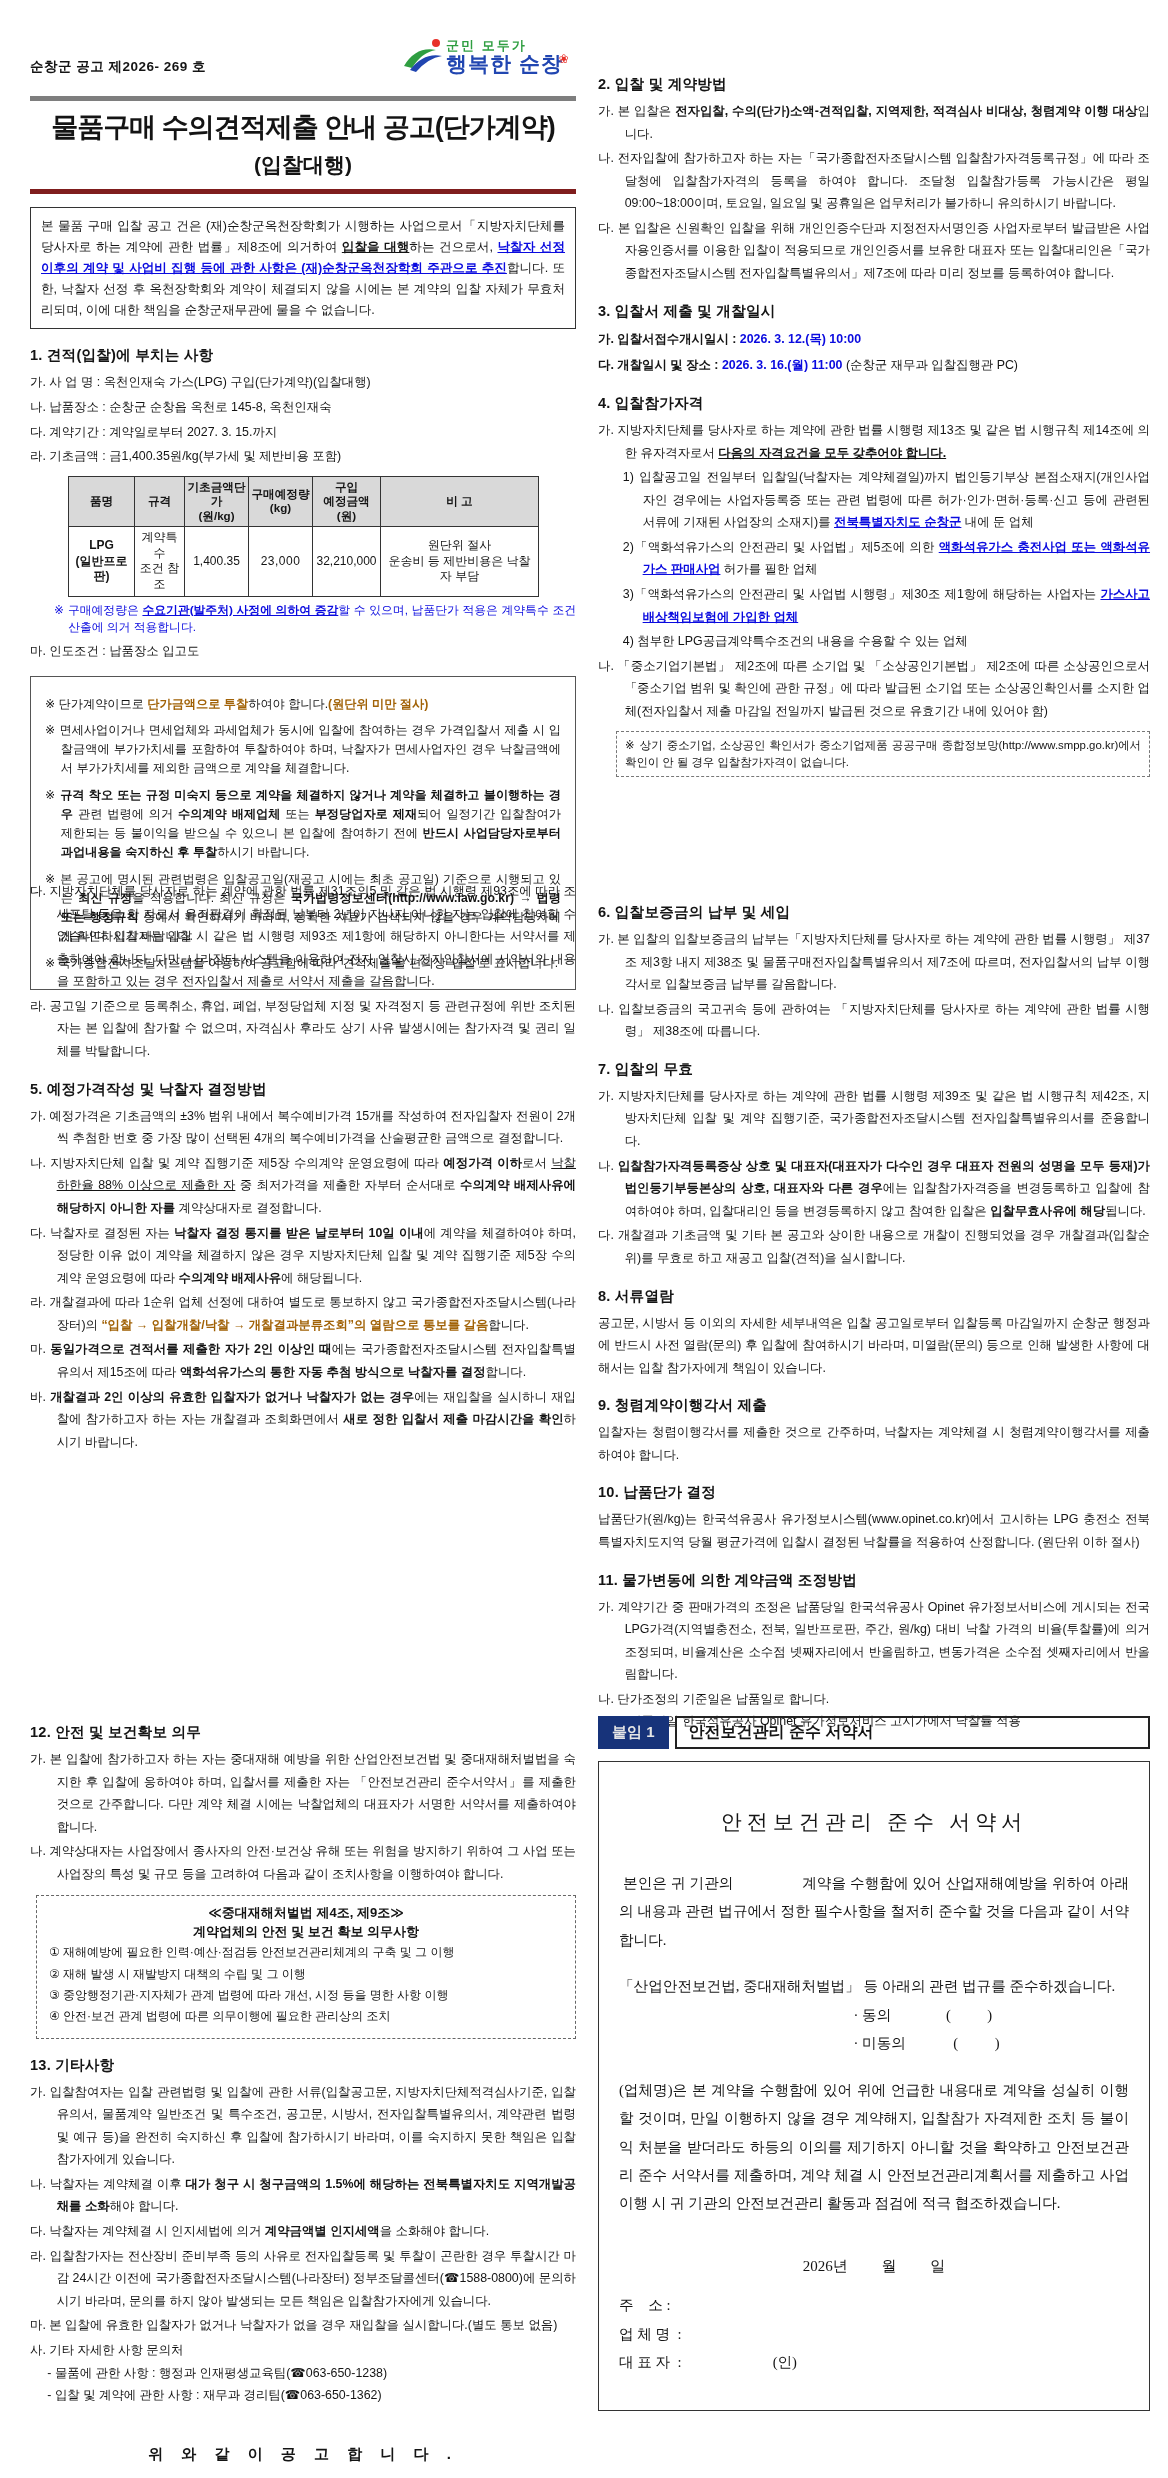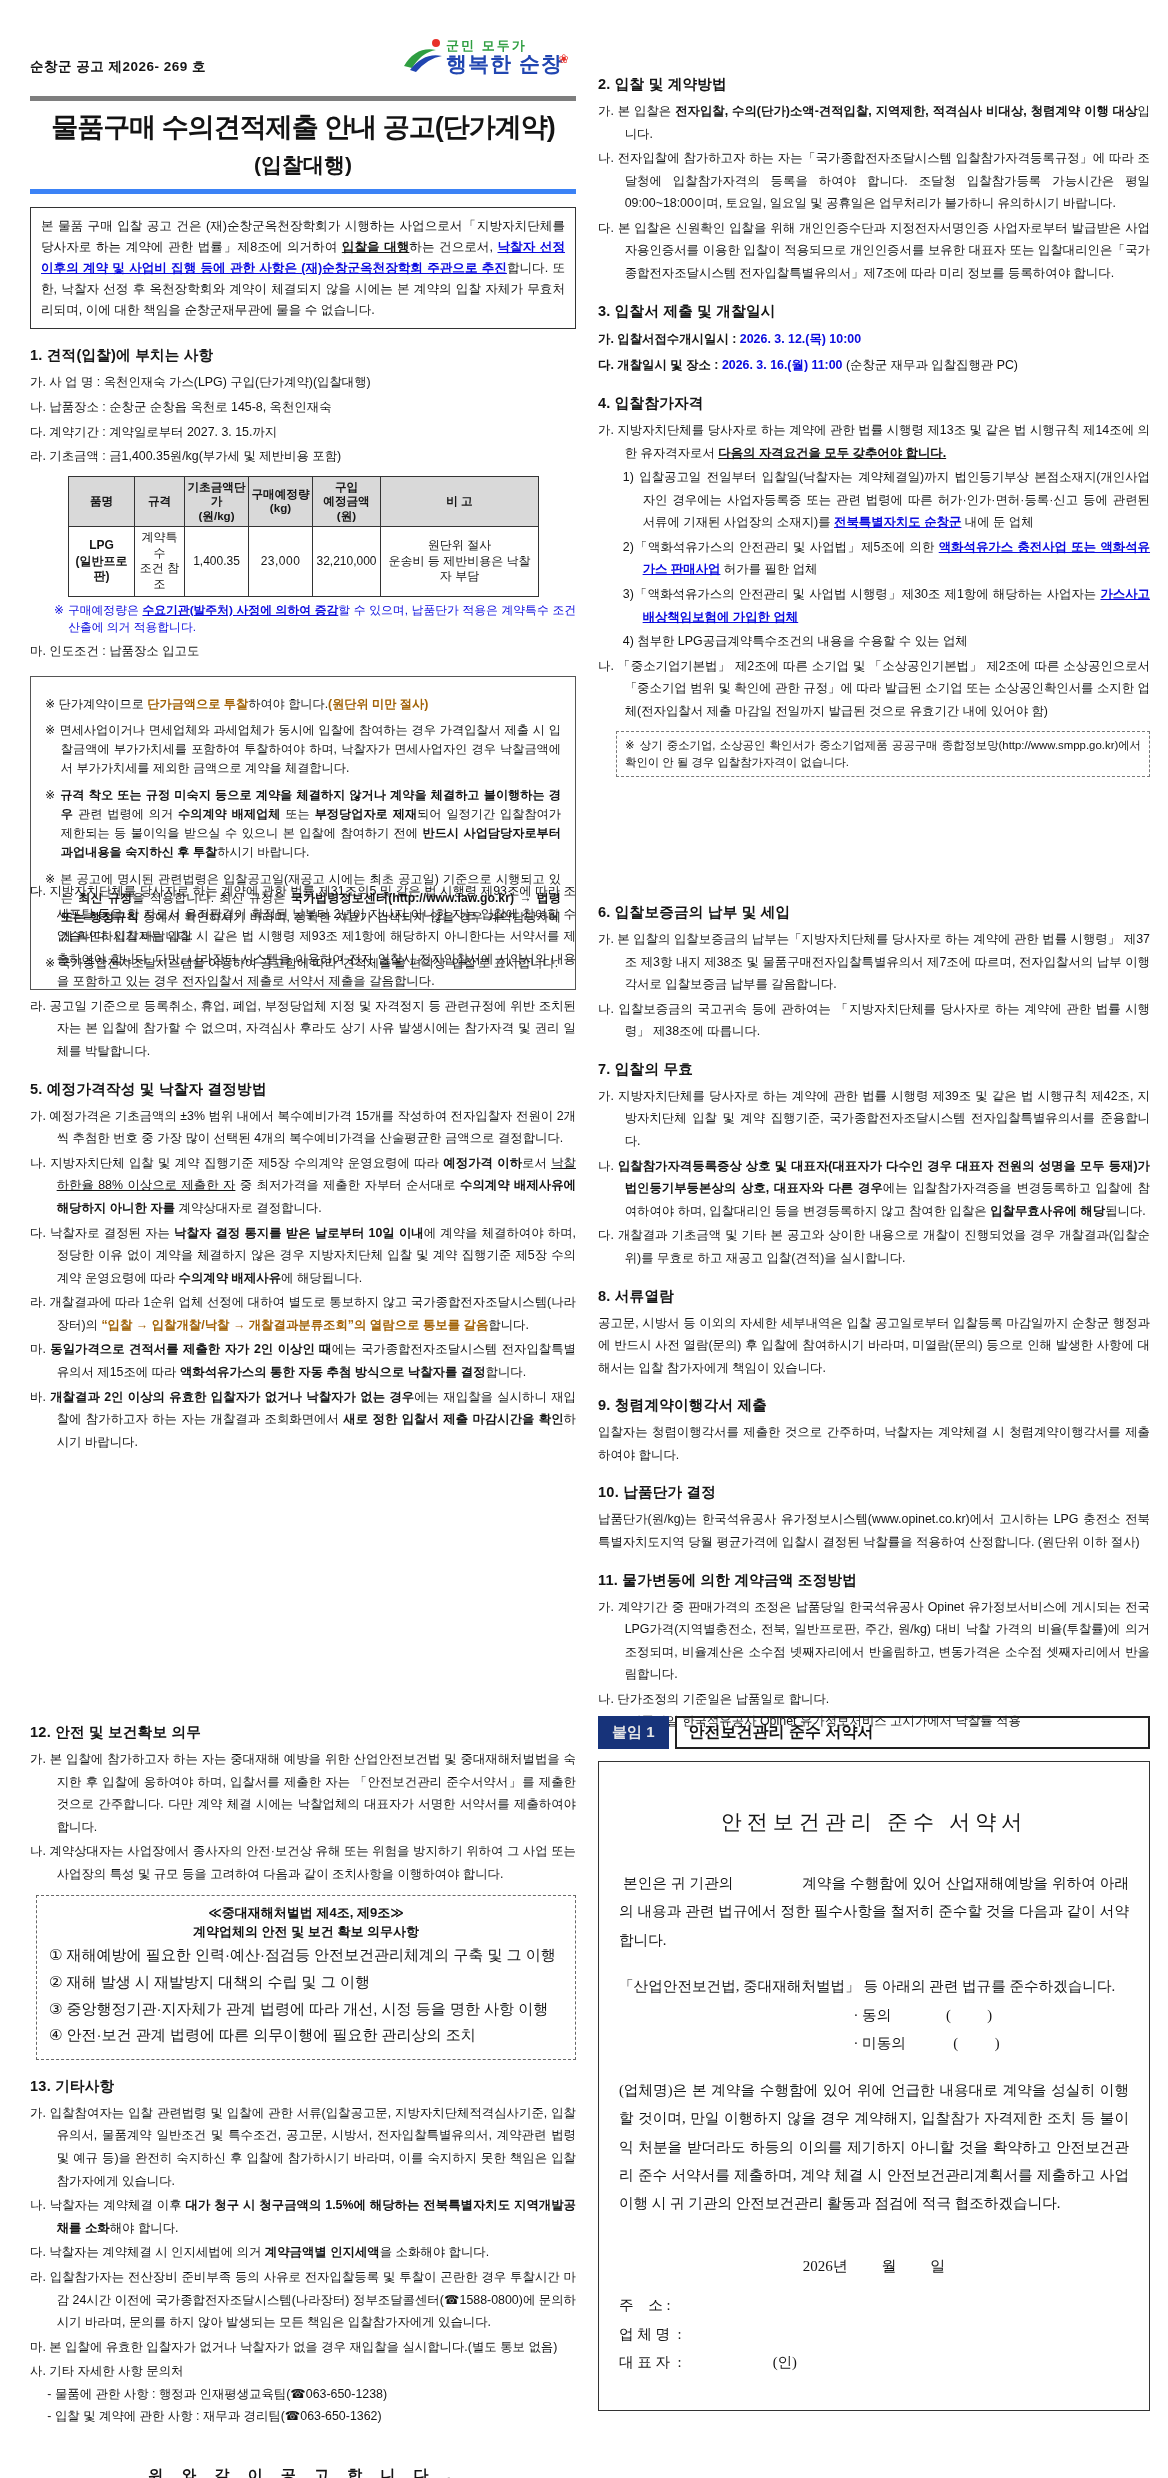--- a/index.html
+++ b/index.html
@@ -16,21 +16,21 @@
   .b{font-weight:bold}.u{text-decoration:underline}
   .blue{color:#0a0adf}.red{color:#a16207}
   .pre{white-space:pre-line}.prewrap{white-space:pre-wrap}
   .hdr-row{position:relative;height:52px;}
   .notice-no{font-size:13.5px;font-weight:bold;letter-spacing:.5px;padding-top:18px;}
   .logo{position:absolute;right:2px;top:-4px;display:flex;align-items:center;gap:0;}
   .logo-txt{line-height:1.05;text-align:left;}
   .logo-l1{color:#2f9e41;font-size:13px;font-weight:bold;letter-spacing:2px;}
   .logo-l2{color:#2146b1;font-size:21px;font-weight:bold;letter-spacing:1px;position:relative;}
   .logo-l2 .flower{color:#e8312a;font-size:12px;position:relative;top:-8px;left:-4px;}
-  .banner{border-top:5px solid #7e7e7e;border-bottom:5px solid #3b82f6;
+  .banner{border-top:5px solid #7e7e7e;border-bottom:5px solid #7f1d1d;
           padding:8px 0 10px;text-align:center;margin-top:4px;}
   .banner .t1{font-size:27px;font-weight:bold;letter-spacing:-1px;}
   .banner .t2{font-size:21px;font-weight:bold;margin-top:6px;}
   .intro-box{border:1.6px solid #333;padding:8px 10px;margin-top:13px;
              line-height:1.66;text-align:justify;font-size:12.6px;}
   .sec{font-weight:bold;font-size:14.6px;margin:17px 0 6px;letter-spacing:.2px;}
   .li{padding-left:2.15em;text-indent:-2.15em;text-align:justify;line-height:1.82;margin-top:2px;}
   .li2{margin-left:2.0em;padding-left:1.6em;text-indent:-1.6em;text-align:justify;line-height:1.82;margin-top:2px;}
   .dash-li{margin-left:1.4em;padding-left:1.1em;text-indent:-1.1em;line-height:1.82;}
   table.price{border-collapse:collapse;margin:8px 0 4px 38px;width:470px;table-layout:fixed;}
@@ -39,21 +39,21 @@
   table.price td{font-size:12px;line-height:1.3;}
   td.item-name{font-weight:bold;font-size:11.8px;}
   td.qty{font-size:15px;letter-spacing:.5px;}
   td.remark{font-size:11.3px;}
   .tbl-note{font-size:11.8px;line-height:1.5;margin:5px 0 3px 24px;padding-left:1.2em;text-indent:-1.2em;text-align:justify;}
   .notes-box{border:1px solid #555;padding:11px 14px 9px;margin-top:13px;}
   .note-item{padding-left:1.3em;text-indent:-1.3em;line-height:1.58;margin:7px 0;text-align:justify;font-size:12.2px;}
   .dash-note{border:1px dashed #777;padding:5px 8px;margin:8px 0 0 18px;font-size:11.4px;line-height:1.5;text-align:justify;}
   .box12{border:1px dashed #666;padding:8px 12px 10px;margin:10px 0 4px 6px;}
   .box12 .bt{text-align:center;font-weight:bold;font-size:13px;line-height:1.45;}
-  .box12 .bi{font-size:15px;line-height:1.78;padding-left:1.5em;text-indent:-1.5em;}
+  .box12 .bi{font-size:12px;line-height:1.78;padding-left:1.5em;text-indent:-1.5em;}
   .closing{text-align:center;}
   .closing .announce{font-size:15px;font-weight:bold;letter-spacing:7px;margin-top:38px;}
   .annex-hdr{display:flex;align-items:stretch;margin-bottom:12px;}
   .annex-badge{background:#17337a;color:#e5e5e5;font-weight:bold;font-size:15px;
                padding:4px 14px;display:flex;align-items:center;}
   .annex-title-box{border:2px solid #222;flex:1;margin-left:6px;padding:4px 12px;
                    font-weight:bold;font-size:16px;display:flex;align-items:center;}
   .annex-box{border:1.5px solid #333;padding:26px 20px 22px;min-height:600px;
              font-family:"Liberation Serif","DejaVu Serif",serif;}
   .annex-box .atitle{text-align:center;font-size:21px;letter-spacing:5px;margin:14px 0 26px;}

